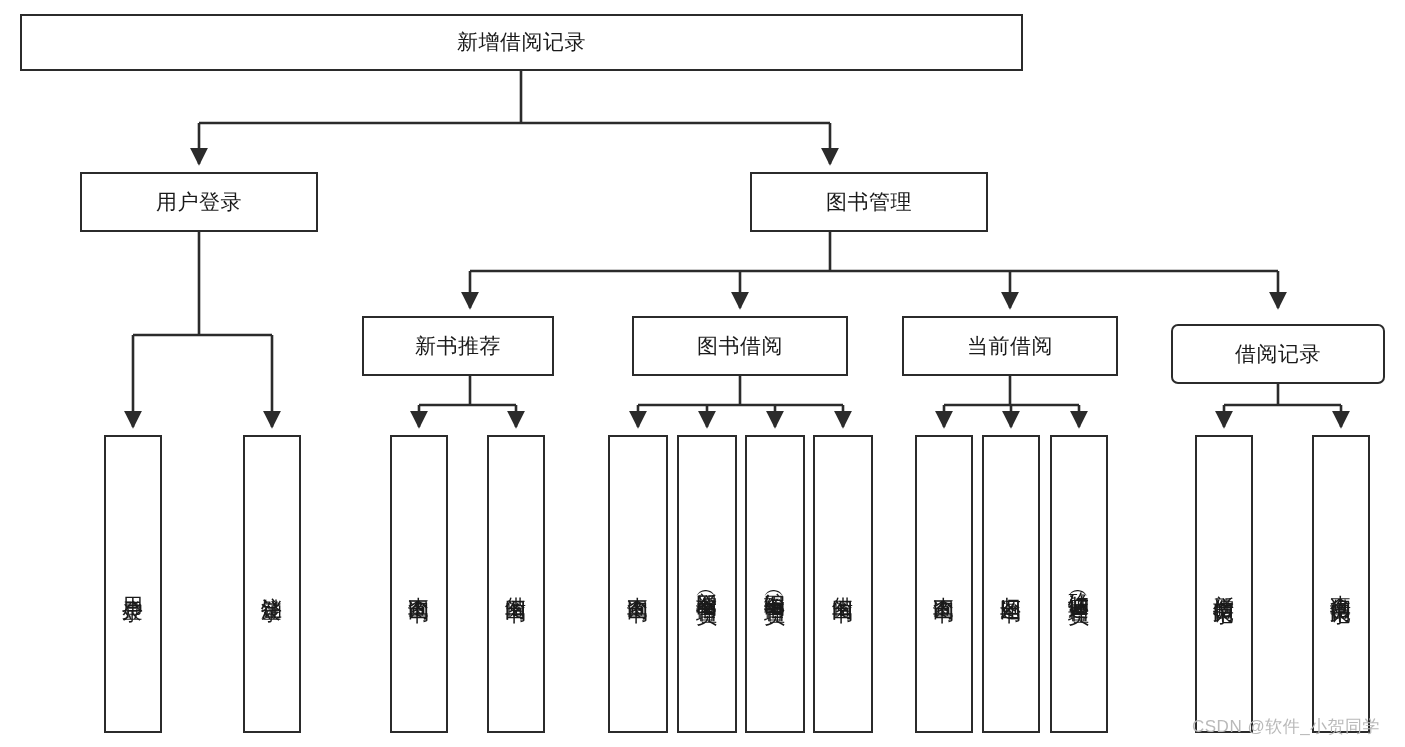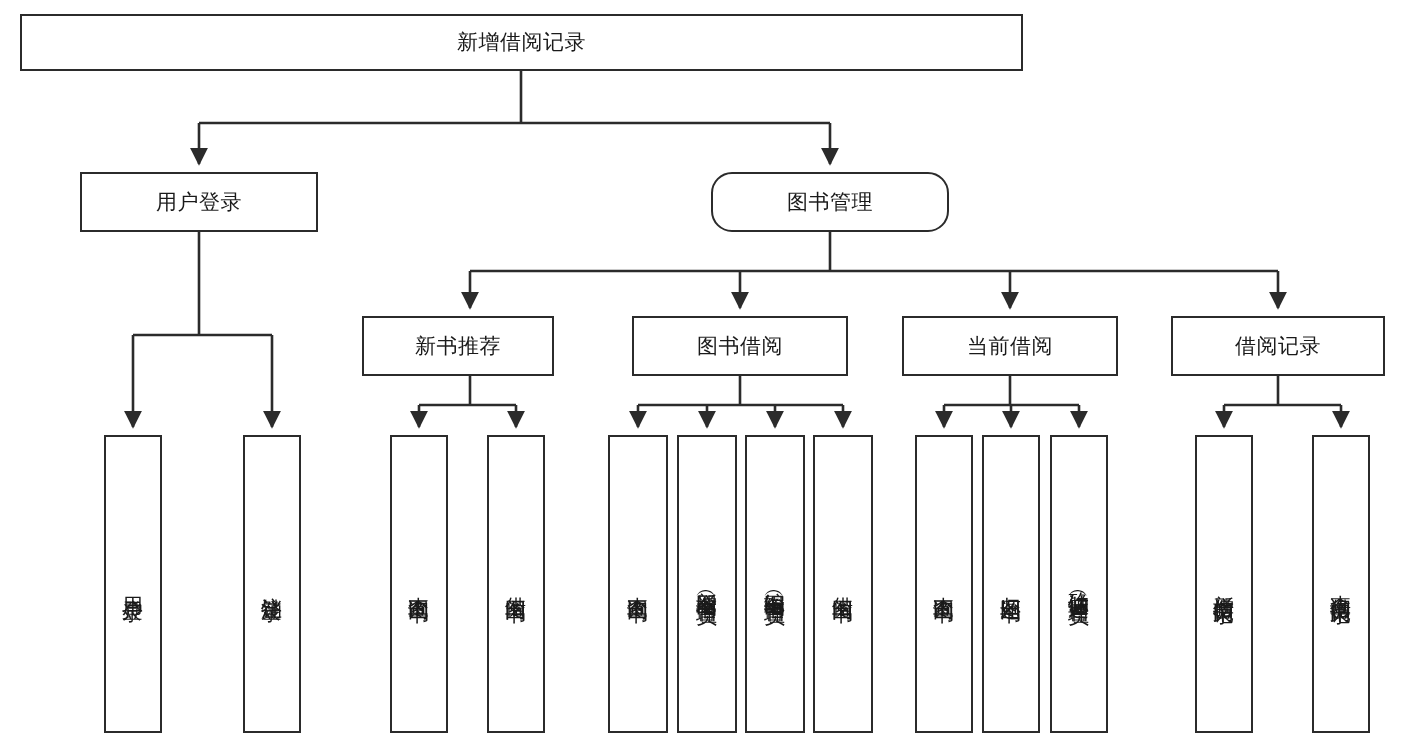--- a/index.html
+++ b/index.html
@@ -117,34 +117,34 @@
     </g>
   </svg>
 
   <div class="node" style="left:20px; top:14px; width:1003px; height:57px;">
     <span class="node-label">新增借阅记录</span>
   </div>
 
   <div class="node" style="left:80px; top:172px; width:238px; height:60px;">
     <span class="node-label">用户登录</span>
   </div>
-  <div class="node" style="left:711px; top:172px; width:238px; height:60px;border-radius:21px;">
+  <div class="node" style="left:750px; top:172px; width:238px; height:60px;">
     <span class="node-label">图书管理</span>
   </div>
 
   <div class="node" style="left:362px; top:316px; width:192px; height:60px;">
     <span class="node-label">新书推荐</span>
   </div>
   <div class="node" style="left:902px; top:316px; width:216px; height:60px;">
     <span class="node-label">当前借阅</span>
   </div>
   <div class="node" style="left:632px; top:316px; width:216px; height:60px;">
     <span class="node-label">图书借阅</span>
   </div>
-  <div class="node" style="left:1171px; top:316px; width:214px; height:60px;">
+  <div class="node" style="left:1171px; top:324px; width:214px; height:60px;border-radius:7px;">
     <span class="node-label">借阅记录</span>
   </div>
 
   <div class="node vertical" style="left:104px; top:435px; width:58px; height:298px;">
     <span class="node-label">用户登录</span>
   </div>
   <div class="node vertical" style="left:243px; top:435px; width:58px; height:298px;">
     <span class="node-label">注销登录</span>
   </div>
 
@@ -178,14 +178,15 @@
     <span class="node-label">确认归还（管理员）</span>
   </div>
 
   <div class="node vertical" style="left:1195px; top:435px; width:58px; height:298px;">
     <span class="node-label">新增借阅记录</span>
   </div>
   <div class="node vertical" style="left:1312px; top:435px; width:58px; height:298px;">
     <span class="node-label">查询借阅记录</span>
   </div>
 
+  <div class="watermark" style="left:1192px; top:715px;">CSDN @软件_小贺同学</div>
 
 </div>
 
 </body></html>

